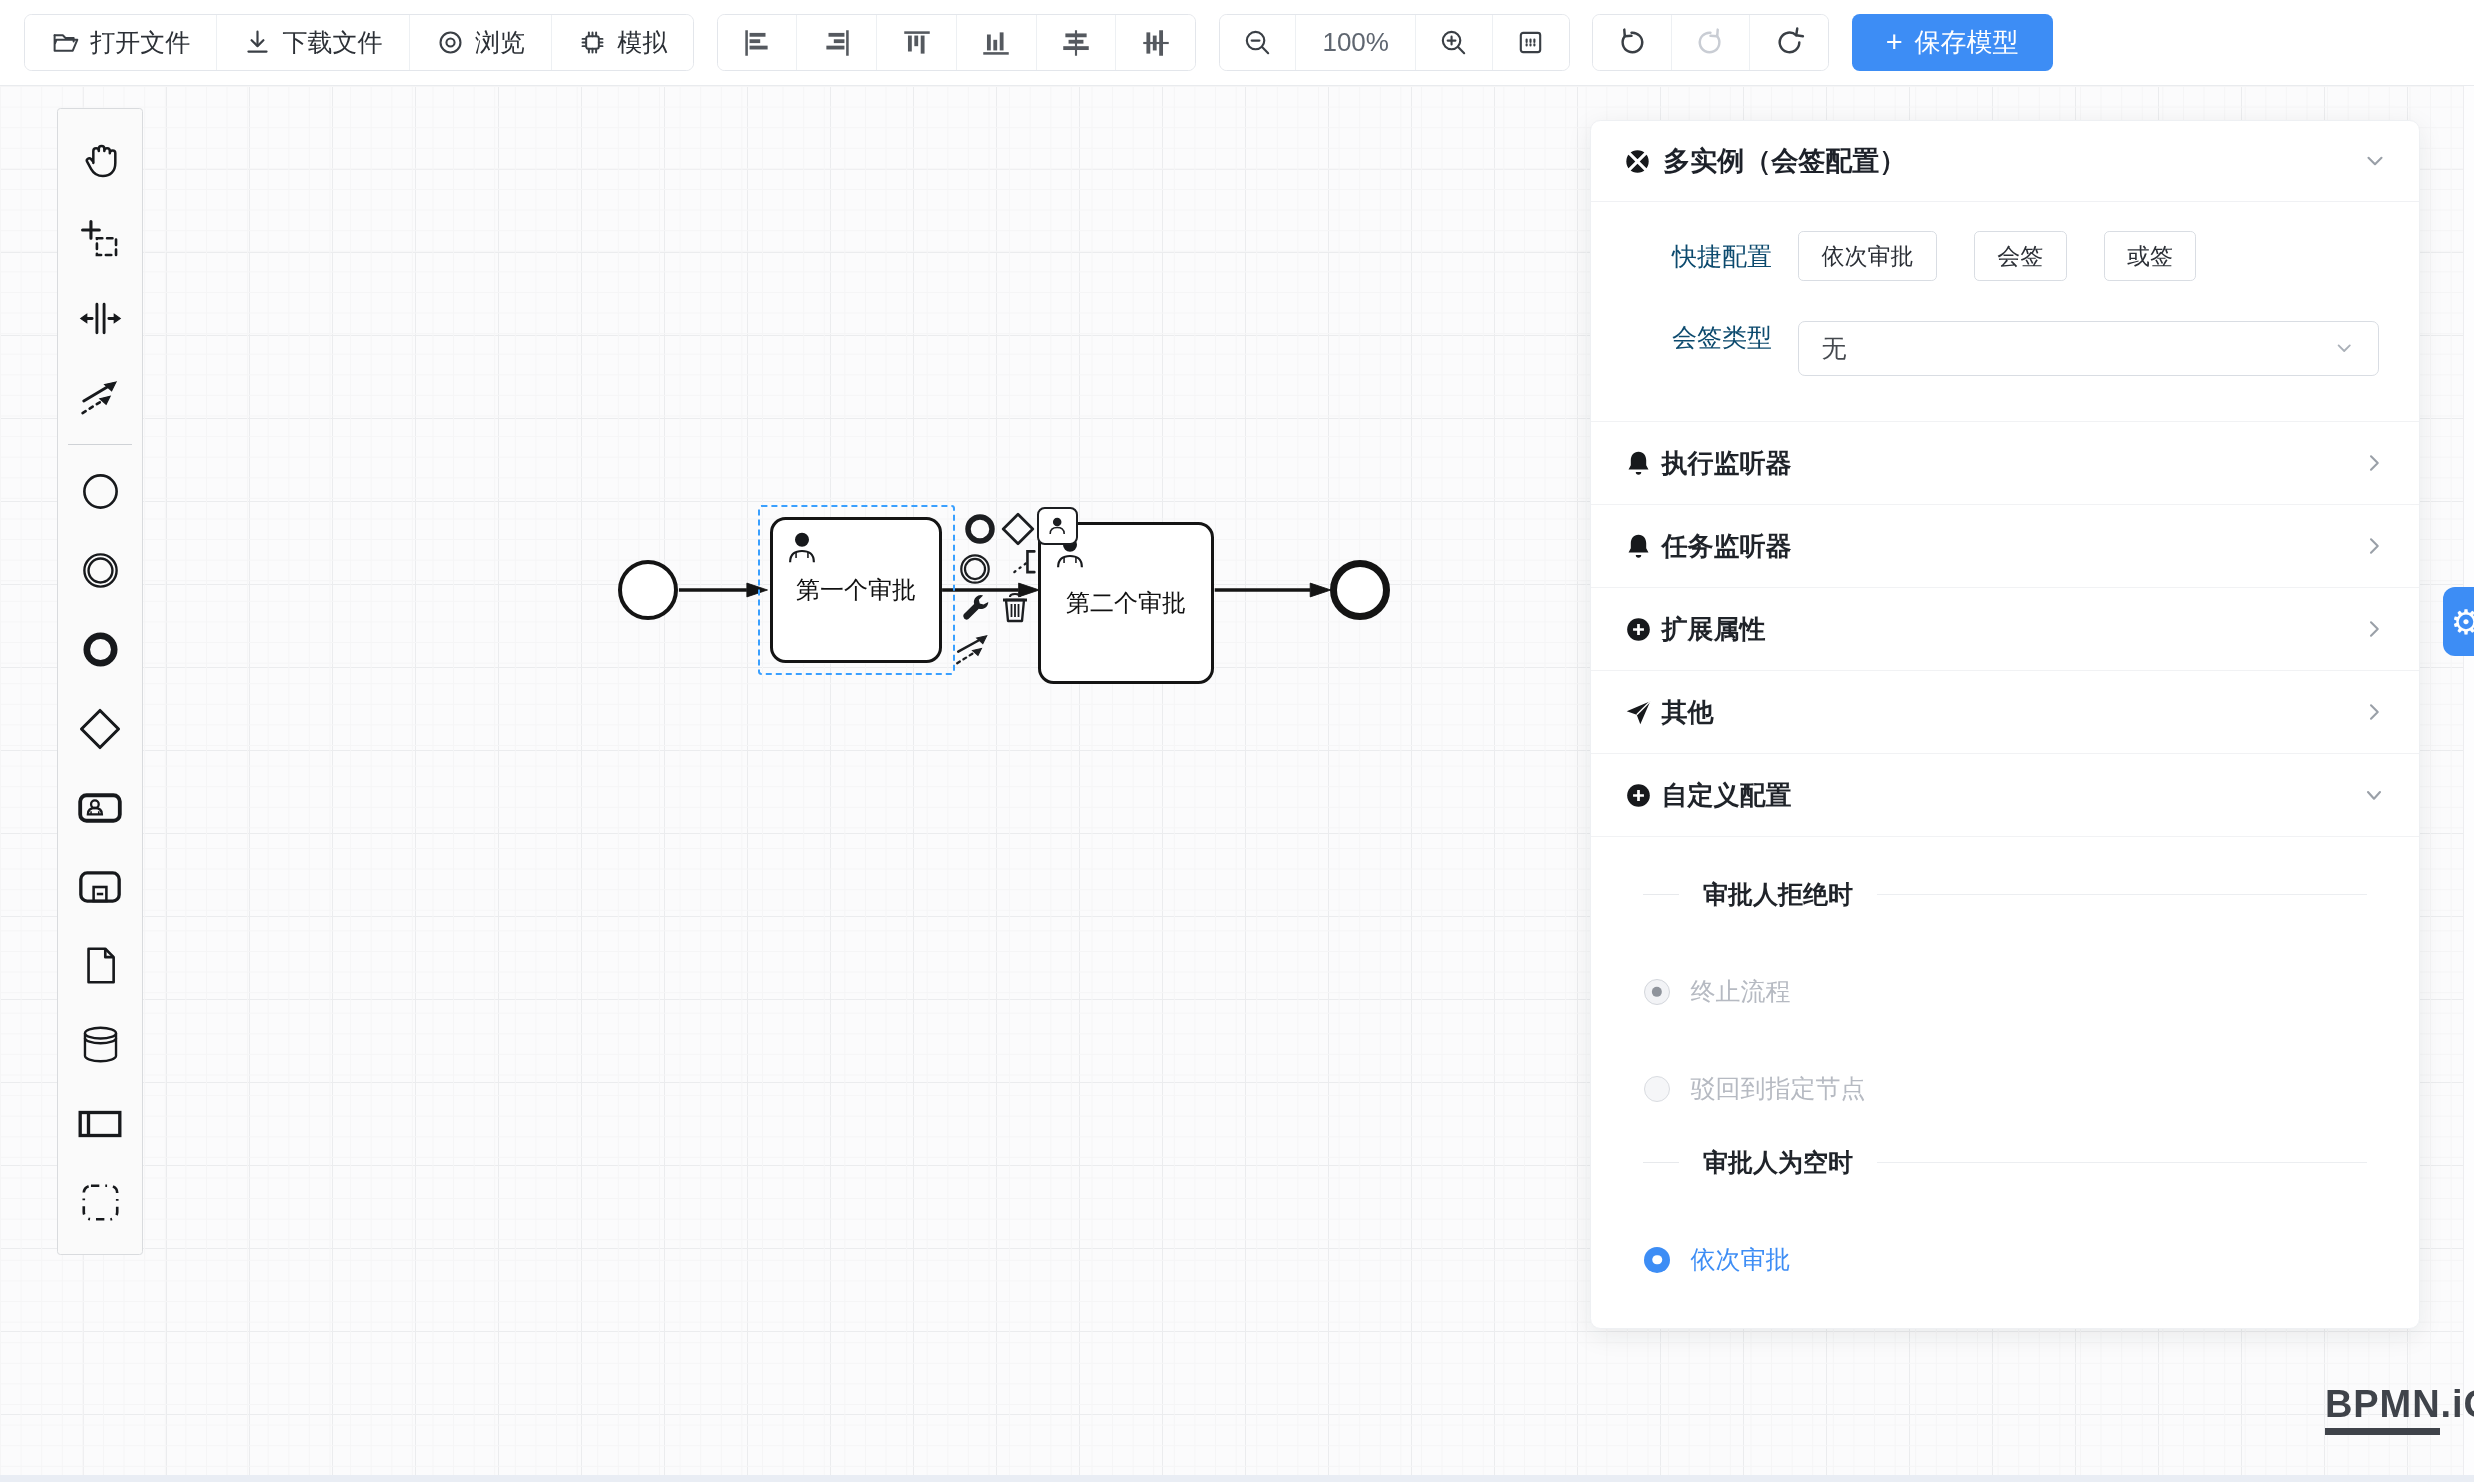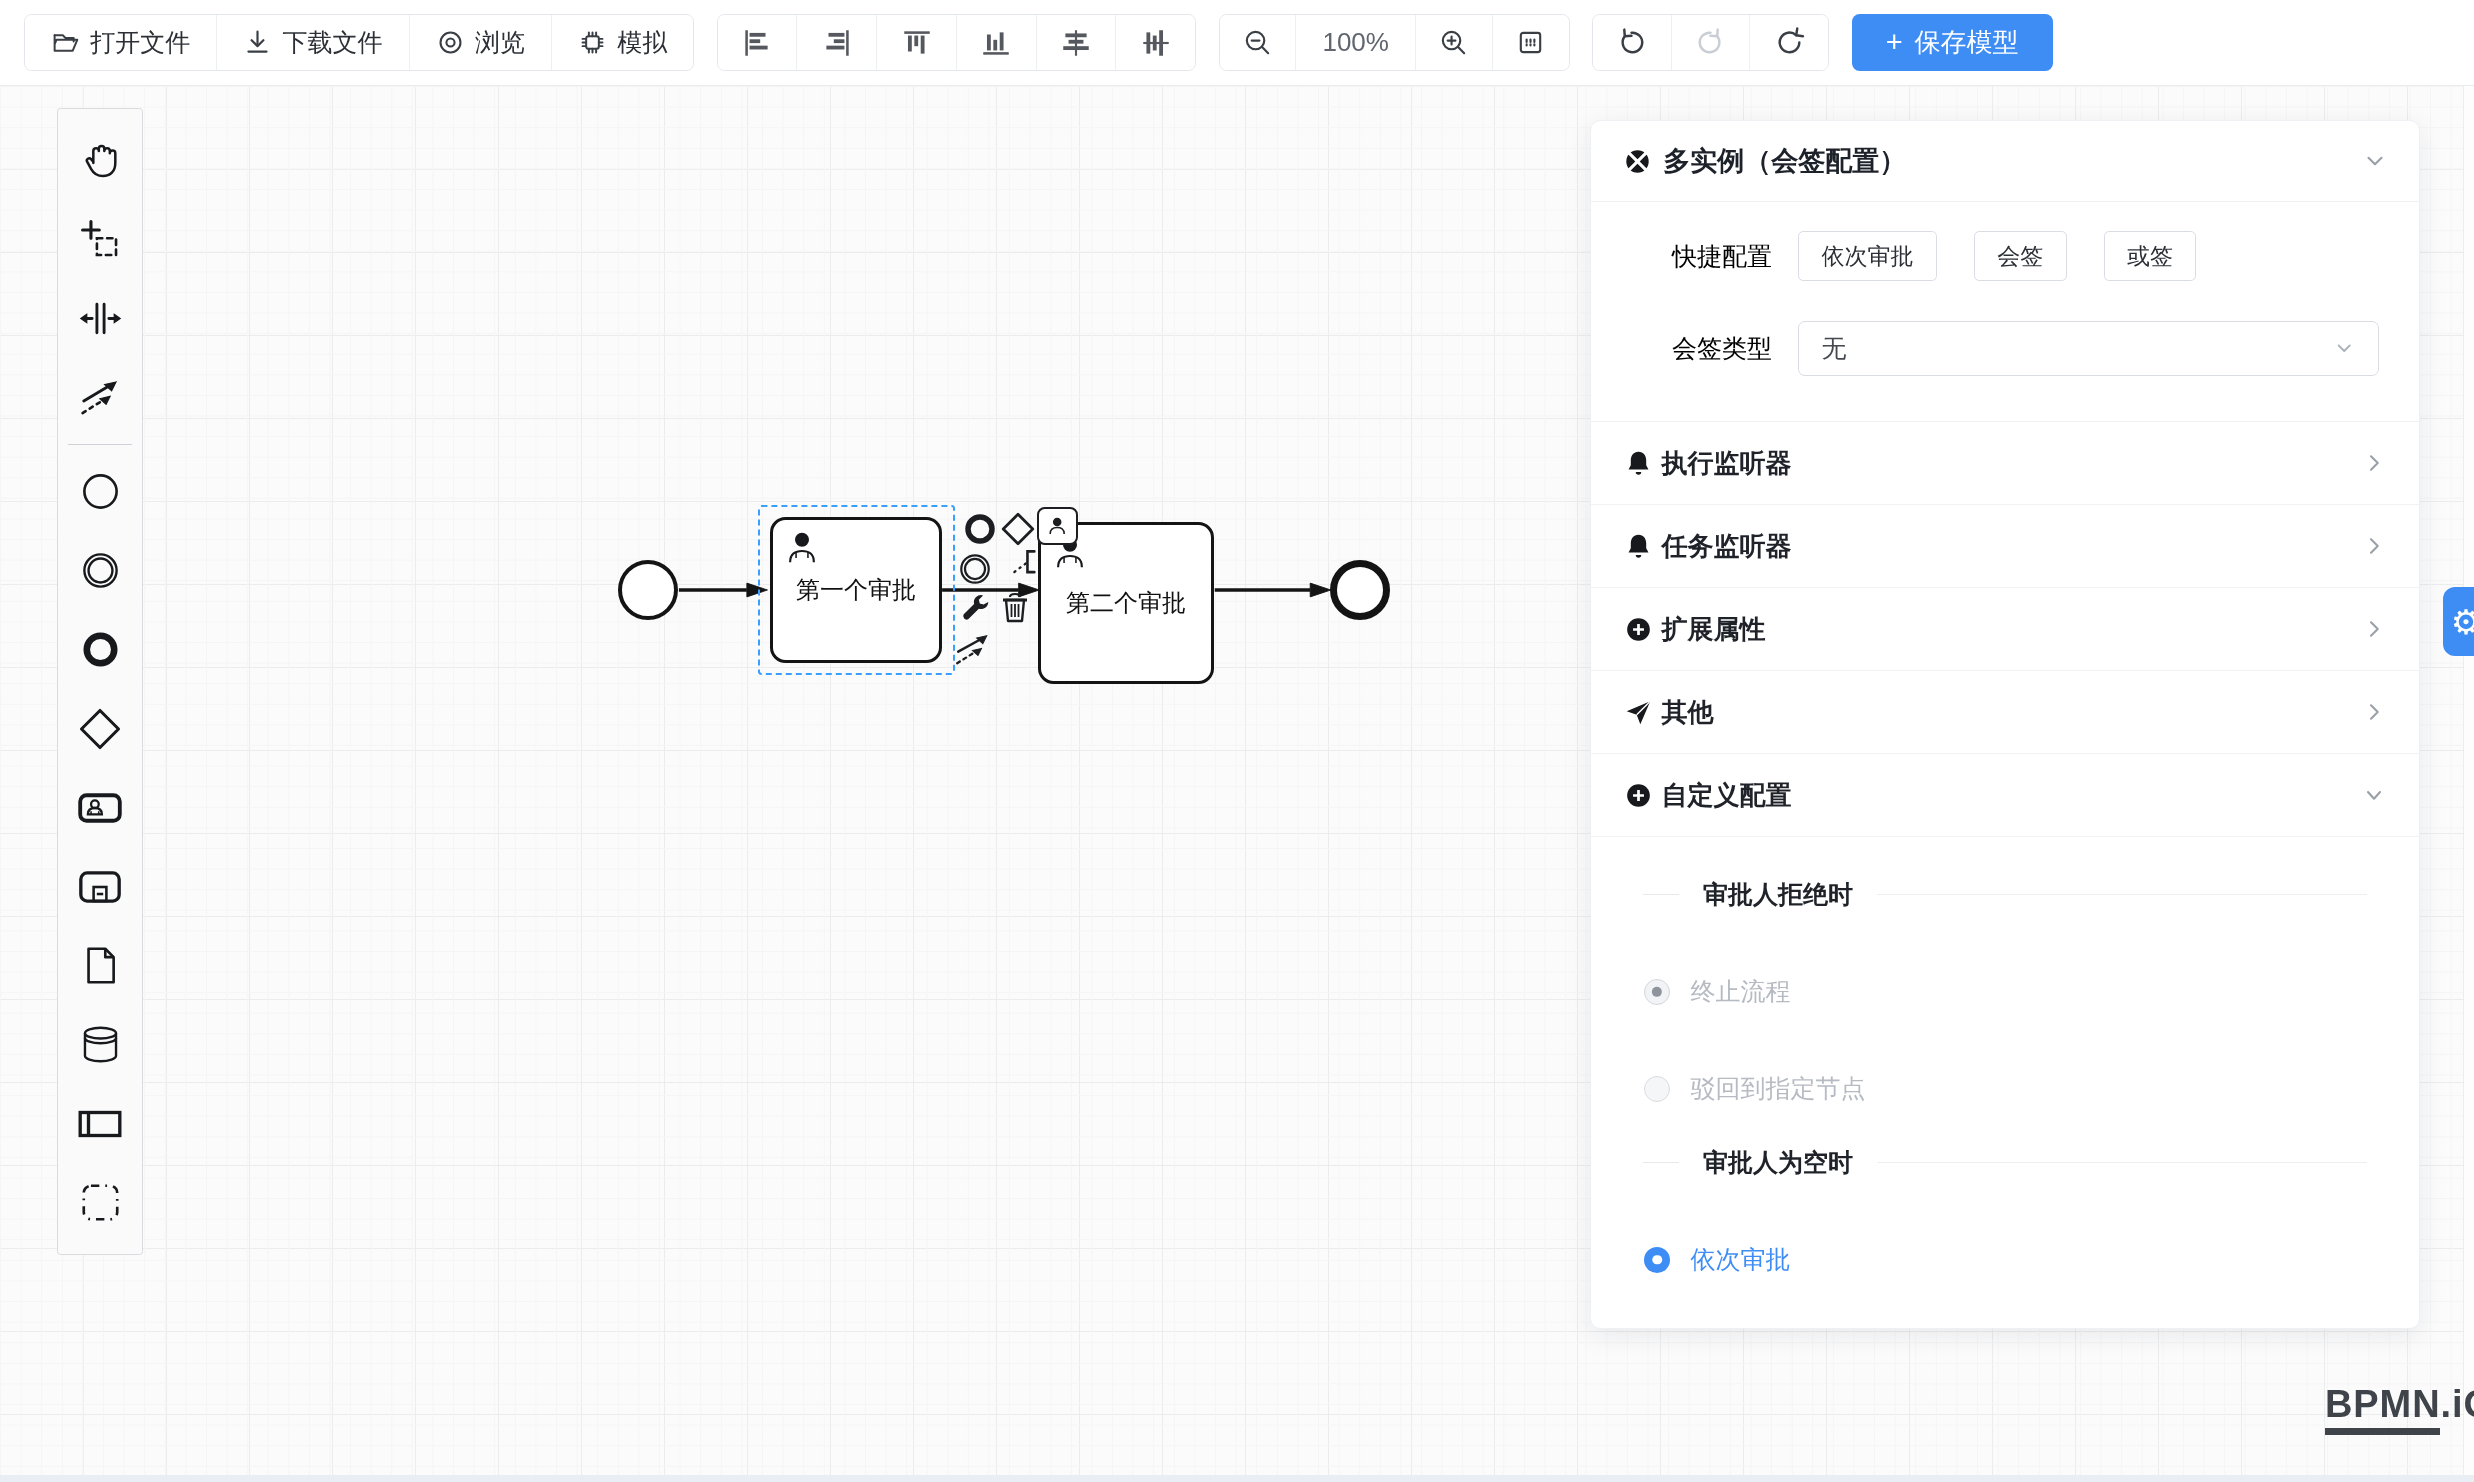--- a/index.html
+++ b/index.html
@@ -94,27 +94,27 @@
     position:absolute; left:1590px; top:120px; width:830px; height:1209px;
     background:#fff; border:0.9px solid #eef0f3; border-radius:10.3px;
     box-shadow:0 6.9px 26px rgba(31,35,41,.08); z-index:20; overflow:hidden;
   }
   .p-head{
     height:81px; display:flex; align-items:center; padding:0 31px;
     border-bottom:0.9px solid #f0f1f4; cursor:pointer;
   }
   .p-head .p-title{ font-size:27px; font-weight:700; color:#1d2129; margin-left:10.3px; flex:1; }
   .p-quick{ margin-top:29px; padding-left:81px; display:flex; align-items:center; }
-  .p-label{ font-size:25px; color:#000000; margin-right:26px; }
+  .p-label{ font-size:25px; color:#0c4a6e; margin-right:26px; }
   .chip{
     height:50px; padding:0 22.4px; margin-right:37px; background:#fff;
     border:0.9px solid #d9dde3; border-radius:5.2px; font-size:23px; color:#2b2f36;
     display:inline-flex; align-items:center; cursor:pointer;
   }
-  .p-type{ margin-top:40px; padding-left:81px; display:flex; align-items:center; }
+  .p-type{ margin-top:40px; padding-left:81px; display:flex; }
   .select{
     width:581px; height:55px; border:0.9px solid #d9dde3; border-radius:6.9px;
     display:flex; align-items:center; padding:0 22.4px; cursor:pointer; background:#fff;
   }
   .select .sel-value{ flex:1; font-size:25px; color:#45494f; }
   .p-sections{ margin-top:45px; border-bottom:0.9px solid #f1f2f4; }
   .p-row{
     height:83px; display:flex; align-items:center; padding:0 33px;
     border-top:0.9px solid #f1f2f4; cursor:pointer;
   }

